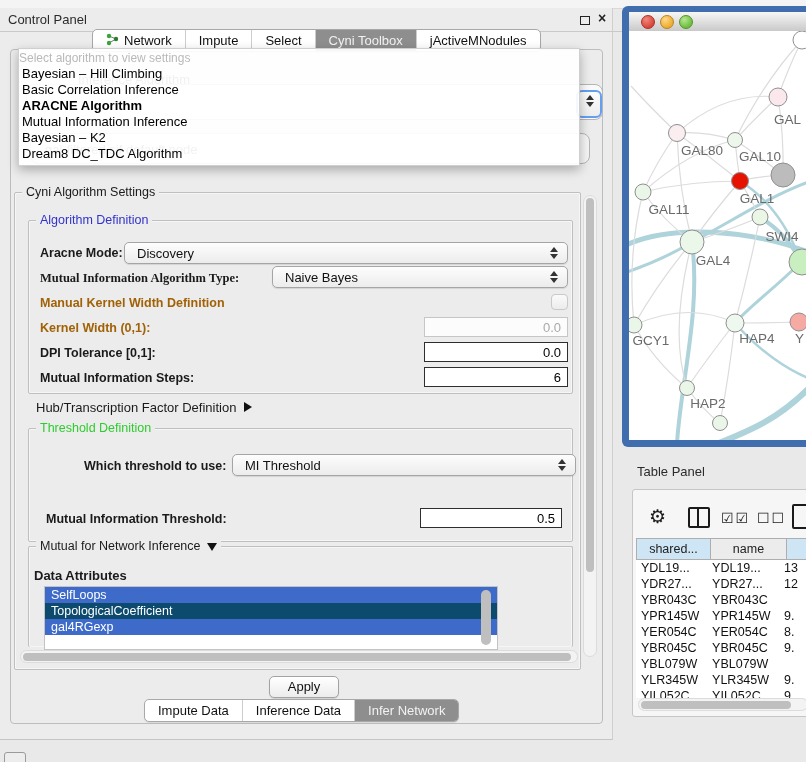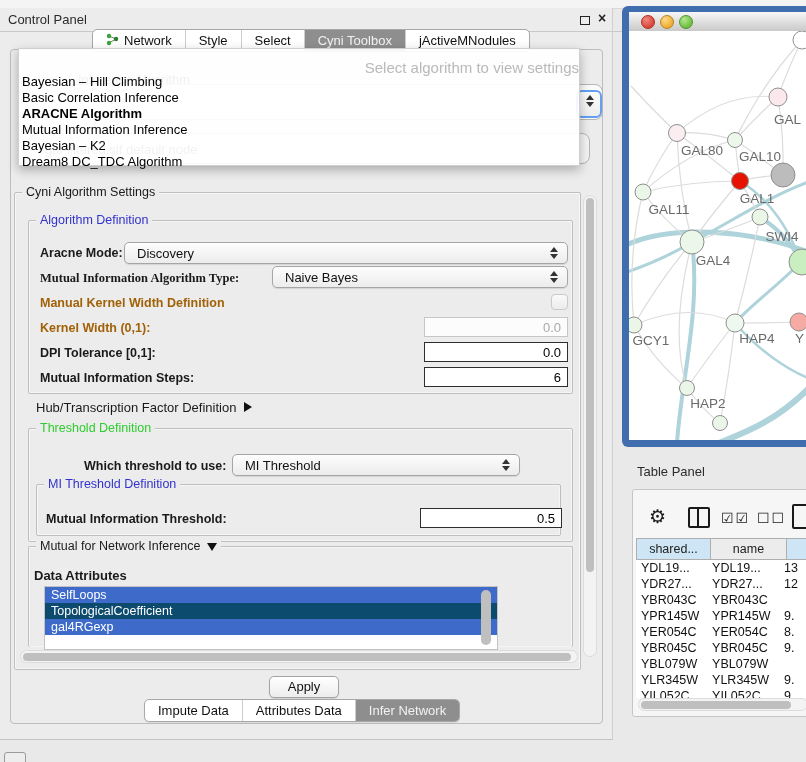--- a/index.html
+++ b/index.html
@@ -29,21 +29,21 @@
 
   
   .ghost-label{left:78px;top:72px;font-size:13px;color:#333;z-index:1;}
   .ghost-combo-a{left:26px;top:84px;width:575px;height:34px;border:1px solid #b5b5b5;border-radius:8px;background:#fafafa;z-index:1;}
   .ghost-stepper{left:576px;top:90px;width:22px;height:24px;border:2px solid #64a0ef;border-radius:6px;background:linear-gradient(#fdfdfd,#ededed);z-index:2;}
   .ghost-combo-b{left:30px;top:133px;width:560px;height:31px;border:1px solid #b5b5b5;border-radius:8px;background:#f4f4f4;z-index:1;font-size:13px;color:#444;line-height:31px;padding-left:14px;box-sizing:border-box;}
 
   
   .dropdown{left:18px;top:48px;width:560px;height:116px;background:rgba(255,255,255,0.93);border:1px solid #cfcfcf;
             box-shadow:0 4px 10px rgba(0,0,0,0.28);z-index:5;}
-  .dd-placeholder{text-align:right;color:#b9b9b9;font-size:15px;padding-top:10px;height:15px;}
+  .dd-placeholder{text-align:left;color:#b9b9b9;font-size:12px;padding-top:2px;height:15px;}
   .algo-item{font-size:13px;color:#000;height:16px;line-height:16px;padding-left:3px;white-space:nowrap;}
   .algo-item.bold{font-weight:bold;}
 
   
   .group{border:1px solid #bfbfbf;border-radius:2px;box-shadow:inset 0 0 0 1px rgba(255,255,255,.55);}
   .group-title{position:absolute;top:-8px;left:7px;background:#ececec;padding:0 4px;font-size:12.5px;color:#1a1a1a;white-space:nowrap;}
   .t-blue{color:#3232cd;}
   .t-green{color:#2ecc2e;}
 
   .lbl{font-size:12.5px;font-weight:bold;color:#1a1a1a;white-space:nowrap;}
@@ -129,21 +129,21 @@
         <span><svg width="13" height="13" viewBox="0 0 13 13">
             <line x1="3" y1="3" x2="10" y2="6" stroke="#777" stroke-width="1"></line>
             <line x1="3" y1="10" x2="10" y2="6" stroke="#777" stroke-width="1"></line>
             <circle cx="3" cy="3" r="2.2" fill="#3aa33a"></circle>
             <circle cx="3" cy="10" r="2.2" fill="#3aa33a"></circle>
             <circle cx="10" cy="6" r="2.2" fill="#2b7d2b"></circle>
           </svg></span>
         <span>Network</span>
       </div>
       <div class="seg">
-        <span>Style</span>
+        <span>Impute</span>
       </div>
       <div class="seg">
         <span>Select</span>
       </div>
       <div class="seg sel">
         <span>Cyni Toolbox</span>
       </div>
       <div class="seg">
         <span>jActiveMNodules</span>
       </div>
@@ -210,31 +210,28 @@
   <div class="abs field dark" style="left:424px;top:367px;width:144px;height:20px;">6</div>
 
   <div class="abs plain" style="left:36px;top:400px;text-align:right;">
     <span>Hub/Transcription Factor Definition</span><span class="tri-right"></span>
   </div>
 
   <div class="abs group" style="left:28px;top:428px;width:543px;height:112px;">
     <span class="group-title t-green">Threshold Definition</span>
   </div>
   <div class="abs lbl" style="left:84px;top:459px;">Which threshold to use:</div>
-  <div class="abs combo" style="left:232px;top:454px;width:288px;height:22px;">
+  <div class="abs combo" style="left:232px;top:454px;width:344px;height:22px;">
     <span>MI Threshold</span>
     <div class="stepper">
         <div class="up"></div>
         <div class="down"></div>
       </div>
   </div>
 
-  <div class="abs group" style="left:36px;top:484px;width:523px;height:50px;">
-    <span class="group-title t-blue">MI Threshold Definition</span>
-  </div>
   <div class="abs lbl" style="left:46px;top:512px;">Mutual Information Threshold:</div>
   <div class="abs field dark" style="left:420px;top:508px;width:142px;height:20px;">0.5</div>
 
   <div class="abs group" style="left:28px;top:546px;width:543px;height:100px;border-bottom:none;">
     <span class="group-title"><span>Mutual for Network Inference</span><span class="tri-down"></span></span>
   </div>
   <div class="abs lbl" style="left:34px;top:568px;font-size:13px;">Data Attributes</div>
   <div class="abs attr-list" style="left:44px;top:586px;width:452px;height:62px;" id="attr-list">
       <div class="attr-item" style="background: rgb(62, 107, 201);">SelfLoops</div>
       <div class="attr-item" style="background: #0c4a6e;">TopologicalCoefficient</div>
@@ -248,21 +245,21 @@
   <div class="abs sb-track-v" style="left:583px;top:195px;width:12px;height:460px;">
     <div class="sb-thumb" style="position:absolute;left:1.5px;top:2px;width:8px;height:374px;"></div>
   </div>
 
   <div class="abs btn" style="left:269px;top:676px;width:68px;height:20px;">Apply</div>
   <div class="abs segstrip tabs-bottom" id="bottom-tabs">
       <div class="seg">
         <span>Impute Data</span>
       </div>
       <div class="seg">
-        <span>Attributes Data</span>
+        <span>Inference Data</span>
       </div>
       <div class="seg sel">
         <span>Infer Network</span>
       </div>
     </div>
 
   <div class="abs mini-icon"></div>
 
   <div class="abs net-frame"></div>
   <div class="abs net-titlebar"></div>

